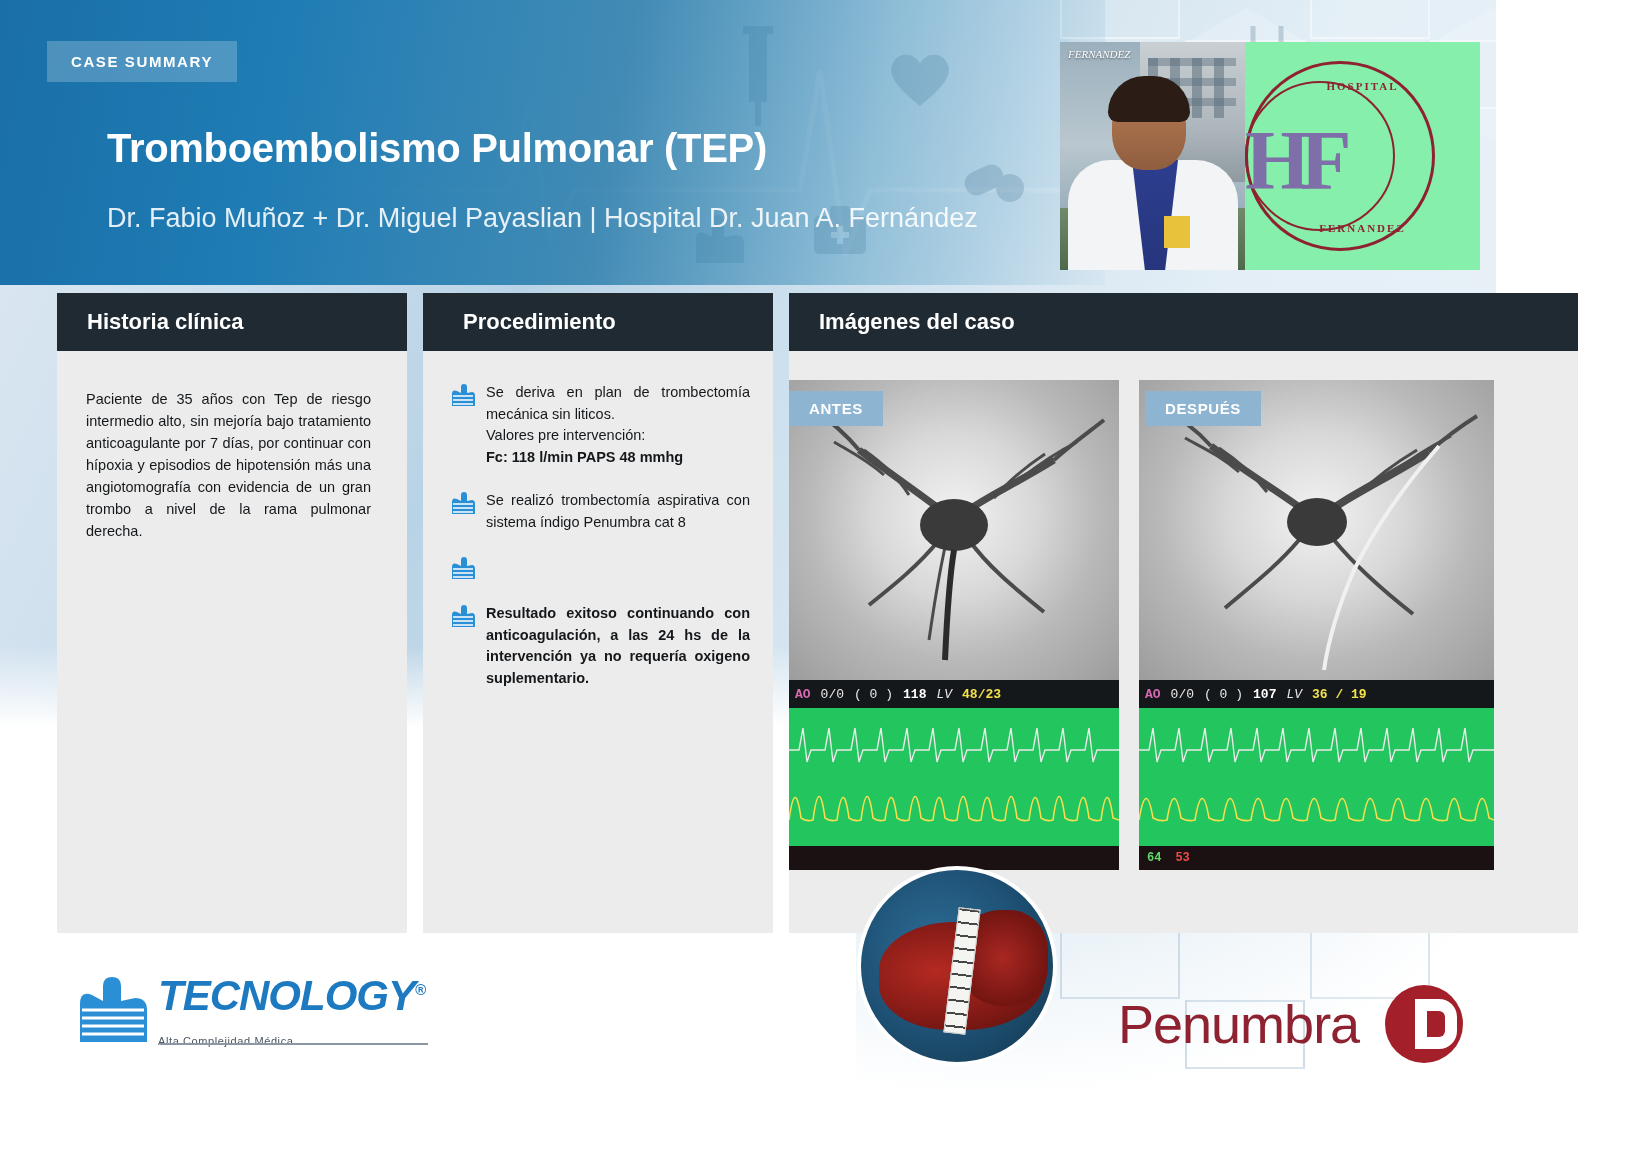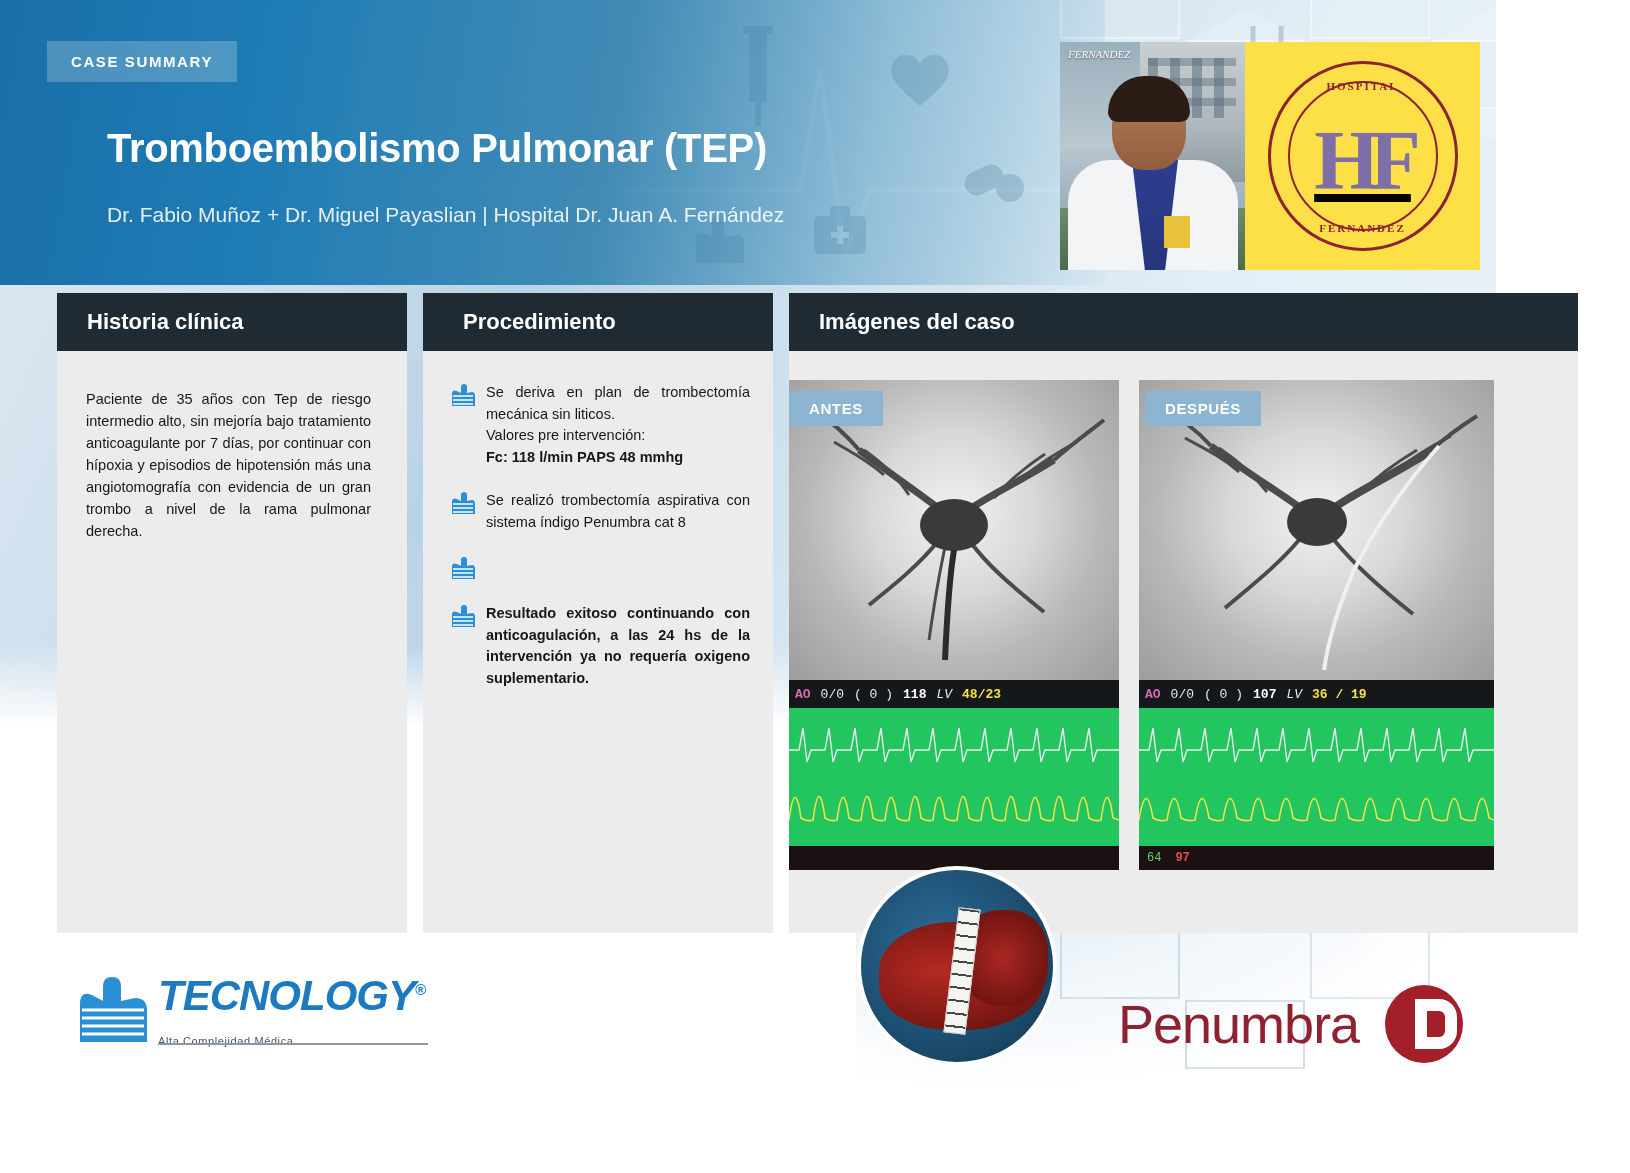--- a/index.html
+++ b/index.html
@@ -48,21 +48,21 @@
     background: rgba(255,255,255,0.22);
     color: #ffffff; font-size: 15px; font-weight: bold; letter-spacing: 1.6px;
     padding: 12px 24px;
   }
   .main-title {
     position: absolute; left: 107px; top: 126px;
     color: #ffffff; font-size: 40px; font-weight: bold; letter-spacing: -0.3px;
   }
   .authors {
     position: absolute; left: 107px; top: 203px;
-    color: rgba(255,255,255,0.88); font-size: 21px; font-weight: 400;
+    color: rgba(255,255,255,0.88); font-size: 27px; font-weight: 400;
   }
 
   .header-photos {
     position: absolute; left: 1060px; top: 42px; width: 420px; height: 228px;
     background: #ffffff; display: flex;
   }
   .doc-photo {
     width: 185px; height: 228px; position: relative; overflow: hidden;
     background: linear-gradient(180deg, #9bb0bd 0%, #b9c7cf 45%, #7f98a7 100%);
   }
@@ -100,22 +100,22 @@
   }
   .doc-photo .badge-sq {
     position: absolute; left: 104px; bottom: 22px; width: 26px; height: 32px;
     background: #e8c23a;
   }
   .doc-photo .label-top {
     position: absolute; left: 8px; top: 6px; color: #ffffff; font-size: 11px;
     font-style: italic; font-family: "Liberation Serif", serif; text-shadow: 0 1px 2px rgba(0,0,0,.5);
   }
   .logo-box {
-    width: 235px; height: 228px; background: #fde047;
-    display: flex; align-items: center; justify-content: center; position: relative; text-decoration: underline;
+    width: 235px; height: 228px; background: #86efac;
+    display: flex; align-items: center; position: relative;
   }
   .hf-arc {
     position: absolute; width: 190px; height: 190px; border-radius: 50%;
     border: 3px solid #8e2230;
   }
   .hf-arc-inner {
     position: absolute; width: 150px; height: 150px; border-radius: 50%;
     border: 2px solid #8e2230;
   }
   .hf-letters {
@@ -180,21 +180,21 @@
   .mon-top .ao { color: #d86ab0; font-weight: bold; }
   .mon-top .zeros { color: #e8e8e8; }
   .mon-top .hr { color: #ffffff; font-weight: bold; }
   .mon-top .lv { color: #e8e8e8; font-style: italic; }
   .mon-top .bp { color: #f4e04d; font-weight: bold; }
   .mon-bot {
     position: absolute; left: 0; bottom: 0; width: 100%; height: 24px;
     background: #1b1012; color: #e06060; font-family: "Liberation Mono", monospace;
     font-size: 12px; display: flex; align-items: center; gap: 14px; padding: 0 8px;
   }
-  .mon-bot .grn { color: #5fd86a; font-weight: normal; }
+  .mon-bot .grn { color: #5fd86a; font-weight: bold; }
   .mon-bot .red { color: #ef4b4b; font-weight: bold; }
   .ecg-strip { position: absolute; left: 0; width: 100%; }
 
   .badge-img {
     position: absolute; background: #8db4d1; color: #ffffff;
     font-size: 15px; font-weight: bold; letter-spacing: 0.6px;
     padding: 9px 20px; z-index: 5;
   }
   #badge-antes { left: 789px; top: 391px; }
   #badge-despues { left: 1145px; top: 391px; }
@@ -445,21 +445,21 @@
         <span class="bp">36 / 19</span>
       </div>
       <svg class="ecg-strip" style="top:30px; height:60px;" viewBox="0 0 355 60" preserveAspectRatio="none">
         <path d="M0 40 L10 40 L14 18 L18 52 L22 40 L36 40 L40 18 L44 52 L48 40 L62 40 L66 18 L70 52 L74 40 L88 40 L92 18 L96 52 L100 40 L114 40 L118 18 L122 52 L126 40 L140 40 L144 18 L148 52 L152 40 L166 40 L170 18 L174 52 L178 40 L192 40 L196 18 L200 52 L204 40 L218 40 L222 18 L226 52 L230 40 L244 40 L248 18 L252 52 L256 40 L270 40 L274 18 L278 52 L282 40 L296 40 L300 18 L304 52 L308 40 L322 40 L326 18 L330 52 L334 40 L355 40" fill="none" stroke="#e9e9e9" stroke-width="1.4"></path>
       </svg>
       <svg class="ecg-strip" style="top:88px; height:62px;" viewBox="0 0 355 62" preserveAspectRatio="none">
         <path d="M0 52 Q7 10 14 50 Q21 54 28 52 Q35 10 42 50 Q49 54 56 52 Q63 10 70 50 Q77 54 84 52 Q91 10 98 50 Q105 54 112 52 Q119 10 126 50 Q133 54 140 52 Q147 10 154 50 Q161 54 168 52 Q175 10 182 50 Q189 54 196 52 Q203 10 210 50 Q217 54 224 52 Q231 10 238 50 Q245 54 252 52 Q259 10 266 50 Q273 54 280 52 Q287 10 294 50 Q301 54 308 52 Q315 10 322 50 Q329 54 336 52 Q343 10 350 50 L355 52" fill="none" stroke="#f4e04d" stroke-width="1.6"></path>
       </svg>
       <div class="mon-bot">
         <span class="grn">64</span>
-        <span class="red">97</span>
+        <span class="red">53</span>
       </div>
     </div>
   </div>
 
   <div class="clot-circle">
     <div class="clot"></div>
     <div class="clot2"></div>
     <div class="ruler"></div>
   </div>
 

